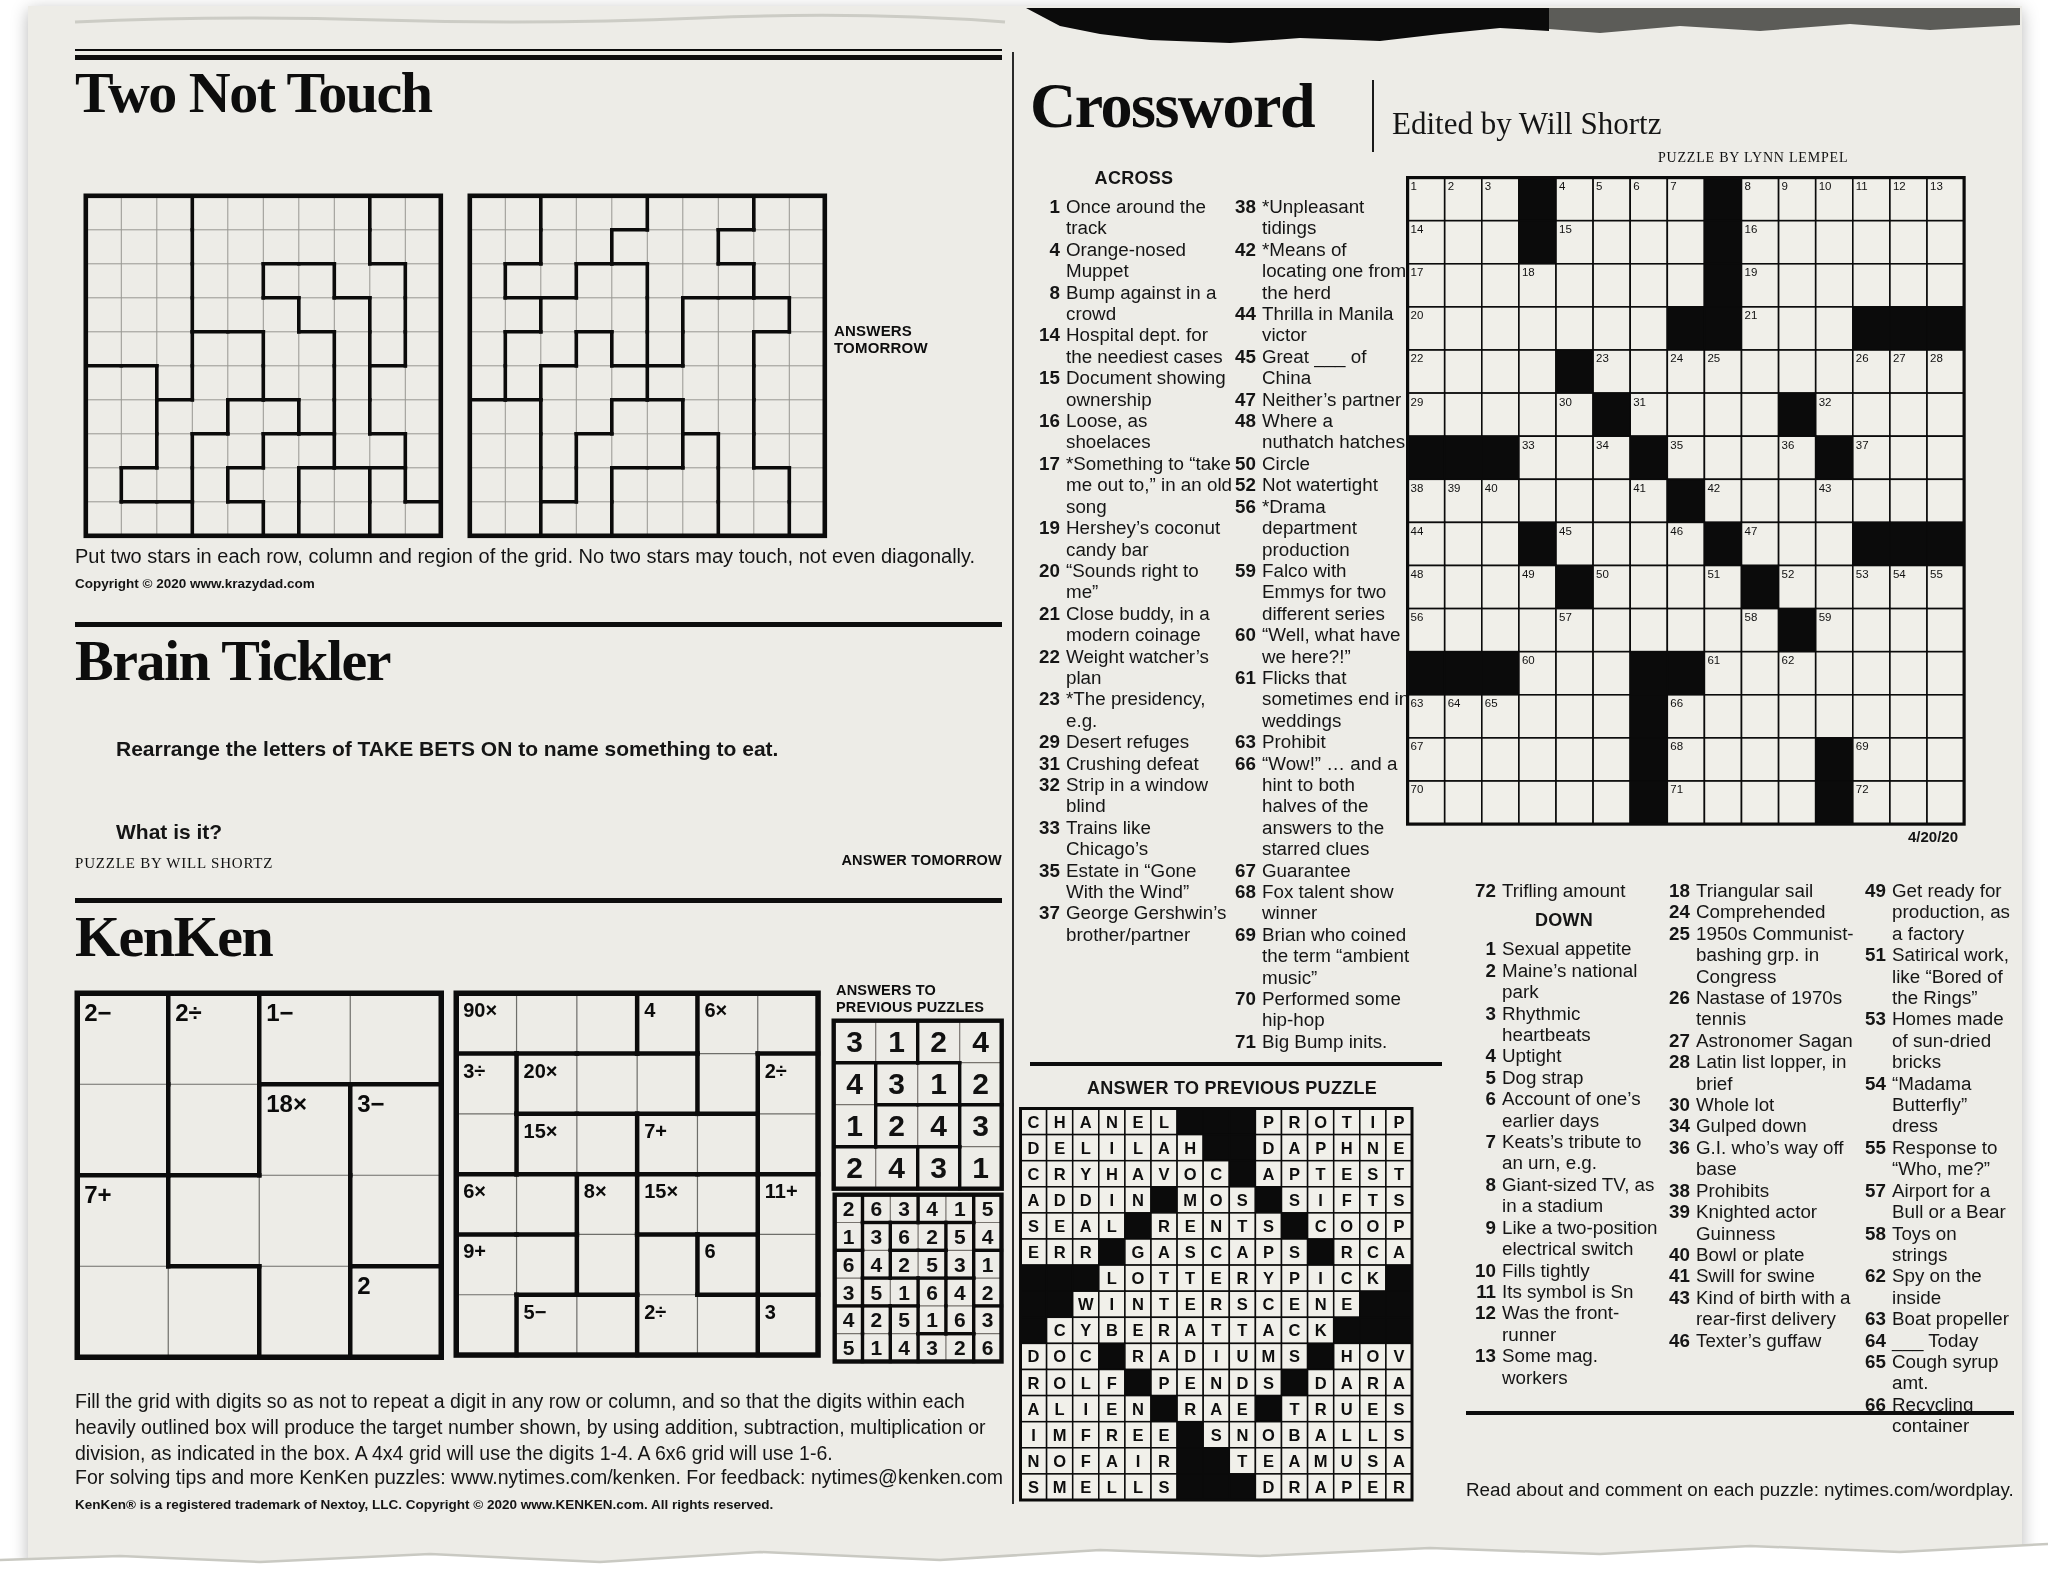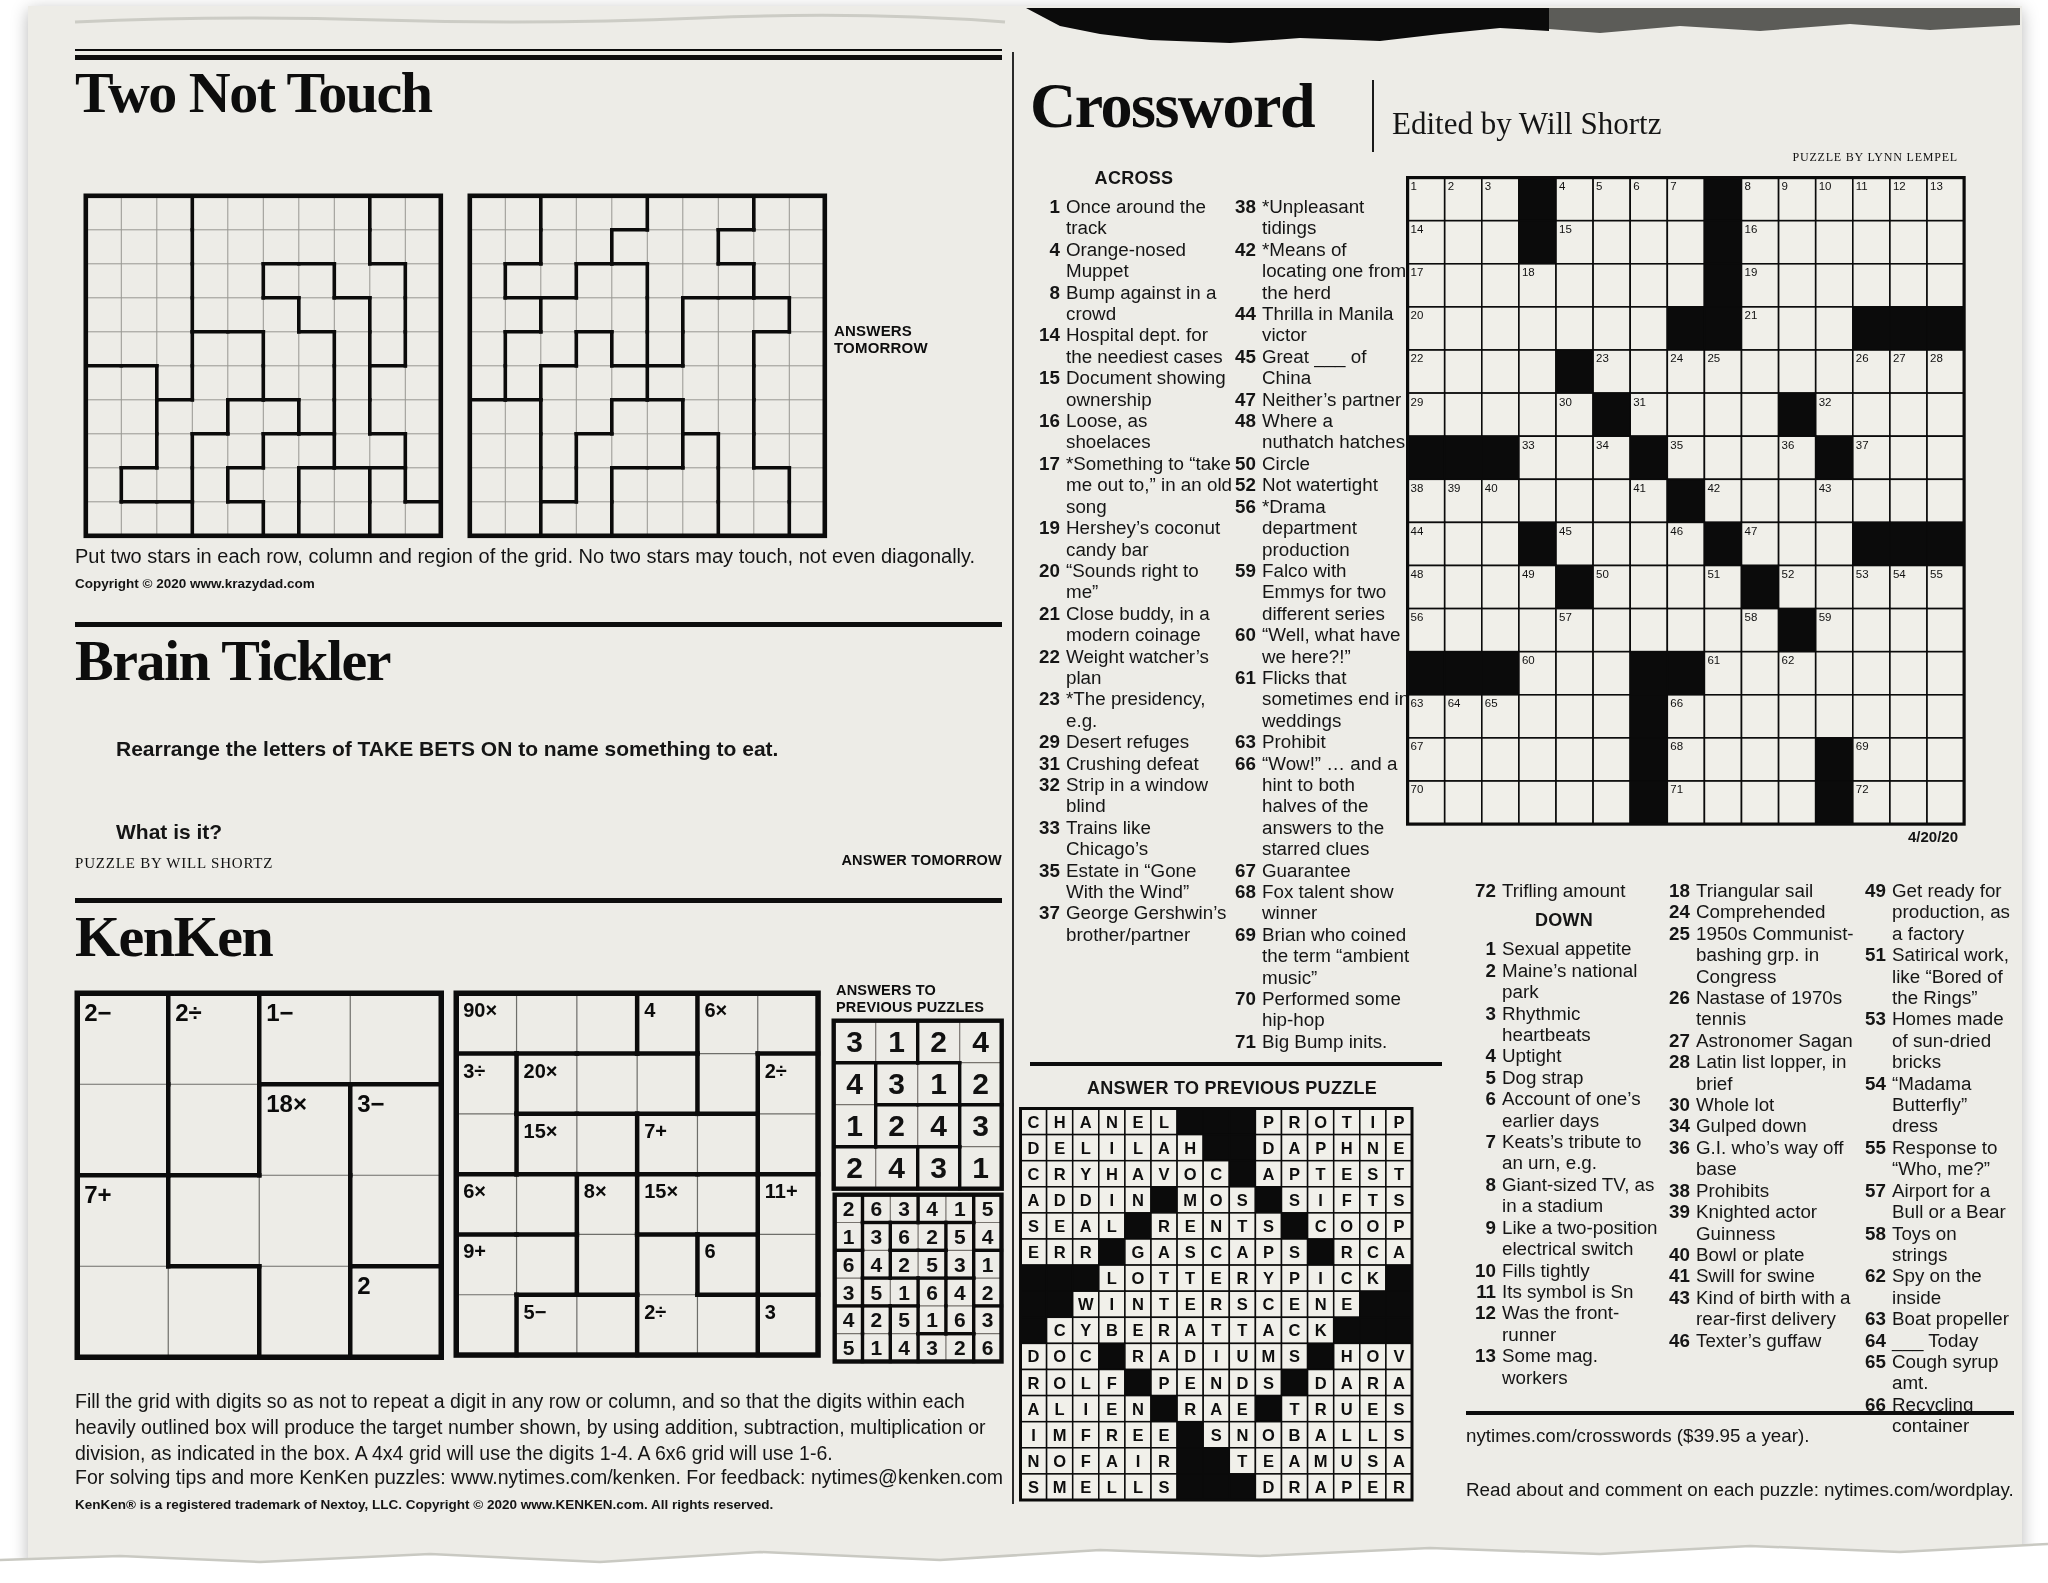--- a/index.html
+++ b/index.html
@@ -506,21 +506,21 @@
 
 <div class="abs" style="left:75px;top:1388px;width:938px;font-size:19.5px;line-height:26px">Fill the grid with digits so as not to repeat a digit in any row or column, and so that the digits within each heavily outlined box will produce the target number shown, by using addition, subtraction, multiplication or division, as indicated in the box. A 4x4 grid will use the digits 1-4. A 6x6 grid will use 1-6.</div>
 <div class="abs" style="left:75px;top:1466px;width:938px;font-size:19.5px">For solving tips and more KenKen puzzles: www.nytimes.com/kenken. For feedback: nytimes@kenken.com</div>
 <div class="abs fine" style="left:75px;top:1497px">KenKen® is a registered trademark of Nextoy, LLC. Copyright © 2020 www.KENKEN.com. All rights reserved.</div>
 
 <div class="rule" style="left:1012px;top:52px;width:2px;height:1452px;background:#2a2a2a"></div>
 
 <div class="abs headline" style="left:1030px;top:72px;font-size:64px;line-height:68px">Crossword</div>
 <div class="rule" style="left:1372px;top:80px;width:2px;height:72px;background:#1a1a1a"></div>
 <div class="abs serif" style="left:1392px;top:106px;font-size:31px">Edited by Will Shortz</div>
-<div class="abs smallcaps" style="left:1658px;top:150px;width:300px;text-align:right;font-size:12px">PUZZLE BY LYNN LEMPEL</div>
+<div class="abs smallcaps" style="left:1658px;top:150px;width:300px;text-align:left;font-size:14px">PUZZLE BY LYNN LEMPEL</div>
 
 <div class="abs list-header" style="left:1032px;top:168px;width:204px;margin:0">ACROSS</div>
 
 <div class="abs" style="left:1030px;top:196px;width:202px">
   <div class="clue-list" id="across1">
       <div class="clue">
         <span class="num">1</span>
         <div class="txt">Once around the track</div>
       </div>
       <div class="clue">
@@ -1579,20 +1579,19 @@
         <text x="352.35" y="384.45000000000005" text-anchor="middle" font-family="&quot;Liberation Sans&quot;,sans-serif" font-weight="bold" font-size="16.5" fill="#0d0d0d">E</text>
         <rect x="365.40000000000003" y="365.40000000000003" width="26.1" height="26.1" fill="#f1f0ea" stroke="#0b0b0b" stroke-width="1.5"></rect>
         <text x="378.45000000000005" y="384.45000000000005" text-anchor="middle" font-family="&quot;Liberation Sans&quot;,sans-serif" font-weight="bold" font-size="16.5" fill="#0d0d0d">R</text>
         <rect x="0" y="0" width="391.5" height="391.5" fill="none" stroke="#0b0b0b" stroke-width="3"></rect>
       </g>
     </svg>
   </div>
 
 <div class="rule" style="left:1466px;top:1411px;width:548px;height:4px"></div>
 <div class="abs" style="left:1466px;top:1423px;width:560px;font-size:18.8px;line-height:26px">
-  <div>nytimes.com/crosswords ($39.95 a year).</div>
 </div>
 <div class="abs" style="left:1466px;top:1479px;width:560px;font-size:18.8px">Read about and comment on each puzzle: nytimes.com/wordplay.</div>
 
 <svg class="abs noptr" style="left:0;top:1520px" width="2048" height="63">
   <polygon fill="#ffffff" points="0,40 120,36 260,42 430,34 600,42 760,32 940,40 1100,30 1260,36 1430,28 1600,34 1750,26 1900,32 2048,24 2048,63 0,63"></polygon>
   <path d="M0,40 L120,36 L260,42 L430,34 L600,42 L760,32 L940,40 L1100,30 L1260,36 L1430,28 L1600,34 L1750,26 L1900,32 L2048,24" fill="none" stroke="#c9c9c2" stroke-width="2.5"></path>
 </svg>
 
 </body></html>

